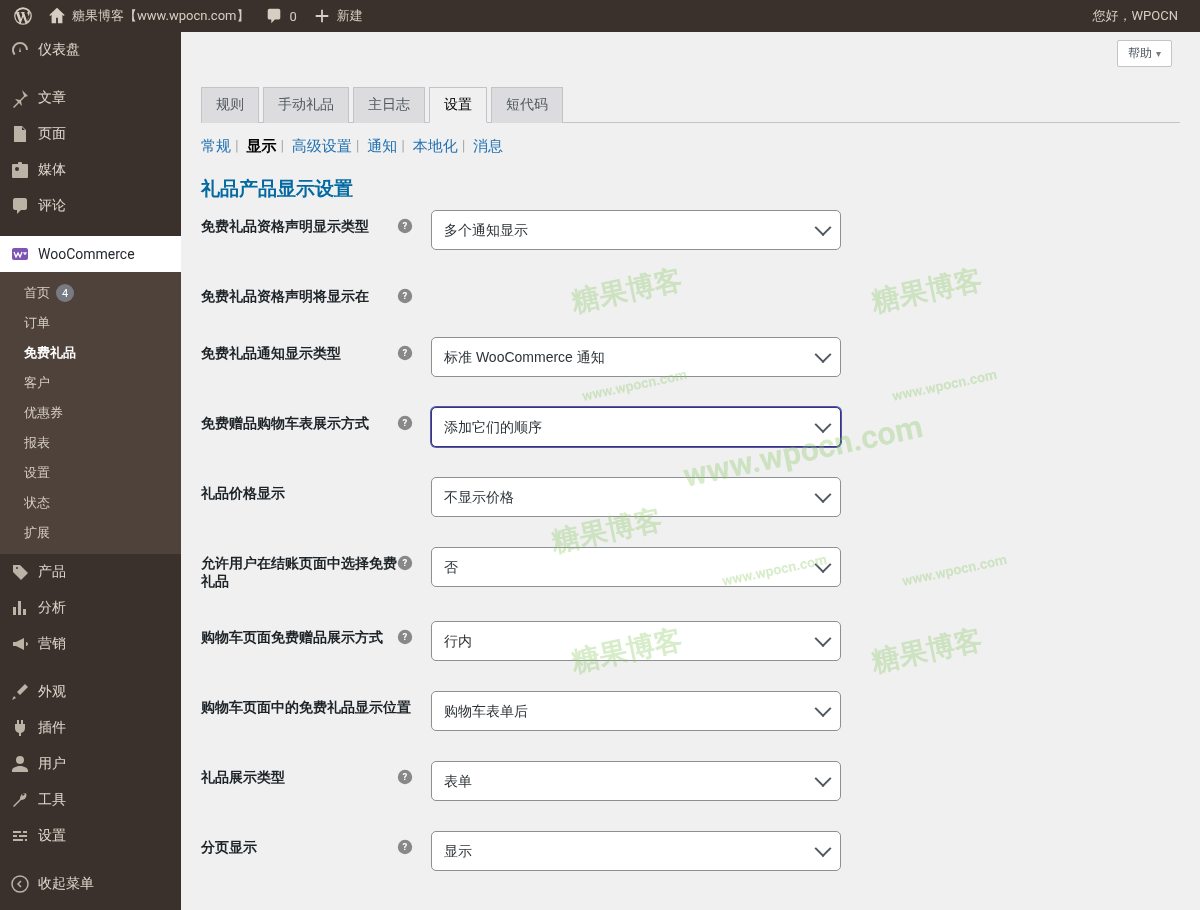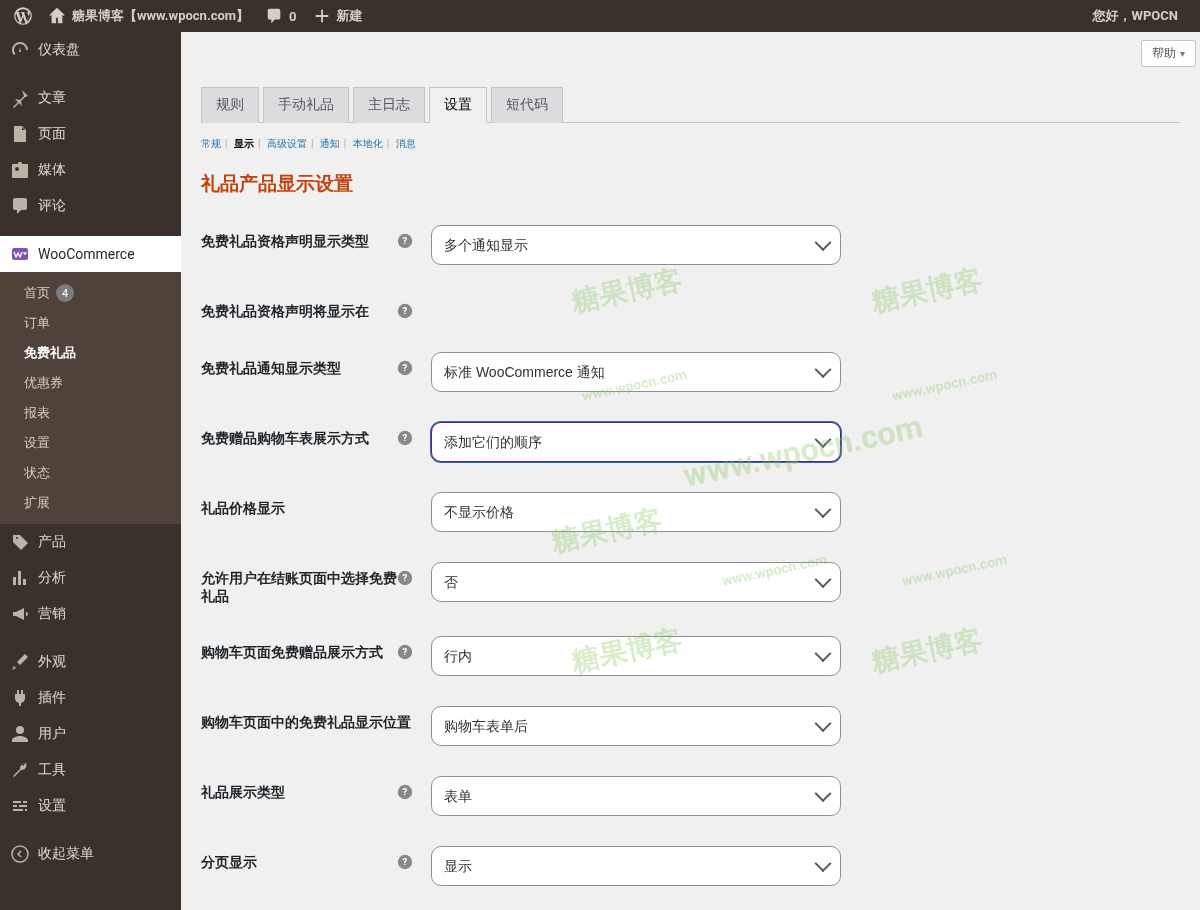--- a/index.html
+++ b/index.html
@@ -1,60 +1,60 @@
 <!DOCTYPE html>
 <html><head>
 <meta charset="utf-8">
 <style>
 * { box-sizing: border-box; margin: 0; padding: 0; }
 body { font-family: -apple-system, BlinkMacSystemFont, "Segoe UI", Roboto, "Helvetica Neue", sans-serif; font-size: 13px; background: #f0f0f1; color: #3c434a; width: 1200px; height: 910px; overflow: hidden; }
 
 
-.adminbar { background: #3a312c; color: #e0d8cd; height: 32px; display: flex; align-items: center; justify-content: space-between; padding: 15px 6px; font-size: 13px; font-weight: bold; }
+.adminbar { background: #3a312c; color: #e0d8cd; height: 32px; display: flex; align-items: center; justify-content: space-between; padding: 15px 6px; font-size: 13px; }
 .adminbar-left { display: flex; align-items: center; height: 100%; }
 .adminbar-item { display: flex; align-items: center; padding: 0 8px; height: 32px; color: #d6cec2; cursor: pointer; }
 .adminbar-item svg { width: 18px; height: 18px; fill: #d6cec2; }
 .adminbar-item .lbl { margin-left: 6px; }
 .adminbar-right { display: flex; align-items: center; padding-right: 8px; }
 
 
 .wrap { display: flex; height: calc(910px - 32px); }
 .sidebar { width: 181px; background: #3a312c; color: #e0d8cd; display: flex; flex-direction: column; font-size: 14px; }
 .menu-item { display: flex; align-items: center; padding: 8px 10px; cursor: pointer; color: #e0d8cd; }
 .menu-item svg { width: 20px; height: 20px; fill: #bcb2a5; margin-right: 8px; flex-shrink: 0; }
 .menu-item.active { background: #fff; color: #23282d; position: relative; }
 .menu-item.active svg { fill: #7f54b3; }
 .menu-item.active::after { content: ""; position: absolute; right: -8px; top: 50%; transform: translateY(-50%); border: 8px solid transparent; border-left-color: #fff; width:0;height:0;}
 .submenu { background: #4e423b; padding: 6px 12px; }
 .submenu-item { padding: 6px 12px; color: #d6cec2; font-size: 13px; cursor: pointer; display:flex; align-items:center; }
 .submenu-item.current { color: #fff; font-weight: 600; }
 .submenu-badge { display:inline-flex; align-items:center; justify-content:center; background:#787c82; color:#fff; border-radius:50%; width:18px; height:18px; font-size:11px; margin-left:6px;}
 
 .content { flex: 1; background: #f0f0f1; padding: 0 20px 20px 20px; overflow-y: auto; position: relative; }
-.help-btn { position: absolute; top: 8px; right: 4px; border: 1px solid #c3c4c7; background: #fff; padding: 4px 10px; border-radius: 2px; font-size: 12px; cursor: pointer; color:#50575e; display:flex;align-items:center;}
+.help-btn { position: absolute; top: 8px; right: 28px; border: 1px solid #c3c4c7; background: #fff; padding: 4px 10px; border-radius: 2px; font-size: 12px; cursor: pointer; color:#50575e; display:flex;align-items:center;}
 .help-btn::after{content:"▾"; margin-left:4px; font-size:10px; color:#787c82;}
 
 .nav-tabs { display: flex; margin-top: 55px; border-bottom: 1px solid #c3c4c7; }
 .nav-tab { background: #dcdcde; border: 1px solid #c3c4c7; border-bottom: none; padding: 8px 14px; margin-left: 4px; margin-bottom: -1px; font-size: 14px; color: #50575e; cursor: pointer; }
 .nav-tab:first-child { margin-left: 0; }
 .nav-tab.active { background: #f0f0f1; border-bottom: 1px solid #f0f0f1; color: #000; }
 
-.subsub { margin: 14px 0 20px 0; font-size: 10px; }
+.subsub { margin: 14px 0 20px 0; font-size: 15px; }
 .subsub a { color: #2271b1; text-decoration: none; }
 .subsub .sep { color: #a7aaad; margin: 0 4px; }
 .subsub .current { color: #000; font-weight: 600; }
 
-h2.section-title { font-size: 19px; font-weight: 700; color: #c2410c; margin-bottom: 28px; }
+h2.section-title { font-size: 19px; font-weight: 700; color: #0369a1; margin-bottom: 8px; }
 
 .form-row { display: flex; align-items: flex-start; margin-bottom: 30px; }
 .form-label { width: 230px; padding-top: 8px; font-size: 14px; font-weight: 700; color: #1d2327; display:flex; align-items:flex-start;}
 .form-label .help-icon { margin-left: auto; margin-right: 18px; color:#888; }
 .help-icon svg{width:16px;height:16px;fill:#888;}
 .form-field { flex: 0 0 410px; }
-select.wc-select, input.wc-input { width: 100%; height: 40px; border: 1px solid #8c8f94; border-radius: 10px; background: #fff; padding: 0 32px 0 12px; font-size: 14px; color: #2c3338; appearance: none; -webkit-appearance:none; background-image: none; }
+select.wc-select, input.wc-input { width: 100%; height: 40px; border: 1px solid #8c8f94; border-radius: 5px; background: #fff; padding: 0 32px 0 12px; font-size: 14px; color: #2c3338; appearance: none; -webkit-appearance:none; background-image: none; }
 .select-wrap { position: relative; }
 .select-wrap::after { content: ""; position: absolute; right: 12px; top: 50%; width: 10px; height: 10px; border-right: 2px solid #50575e; border-bottom: 2px solid #50575e; transform: translateY(-70%) rotate(45deg); pointer-events: none; }
 select.wc-select.focused { border: 1px solid #701a75; box-shadow: 0 0 0 1px #2271b1; }
 
 
 .wm { position: absolute; font-size: 28px; font-weight: 700; color: rgba(140, 200, 100, 0.35); transform: rotate(-12deg); pointer-events: none; z-index: 50; }
 .wm.small { font-size: 14px; }
 </style>
 </head>
 <body>
@@ -133,20 +133,21 @@
         </svg>
         <span>WooCommerce</span>
       </div>
     <div class="submenu">
       <div class="submenu-item">
           <span>首页</span>
           <span class="submenu-badge">4</span>
         </div>
       <div class="submenu-item">订单</div>
       <div class="submenu-item current">免费礼品</div>
+      <div class="submenu-item">客户</div>
       <div class="submenu-item">优惠券</div>
       <div class="submenu-item">报表</div>
       <div class="submenu-item">设置</div>
       <div class="submenu-item">状态</div>
       <div class="submenu-item">扩展</div>
     </div>
     <div class="menu-item">
         <svg viewBox="0 0 20 20">
           <path d="M3 3h7l8 8-7 7-8-8zM7 7a1 1 0 1 0-1-1 1 1 0 0 0 1 1z"></path>
         </svg>

